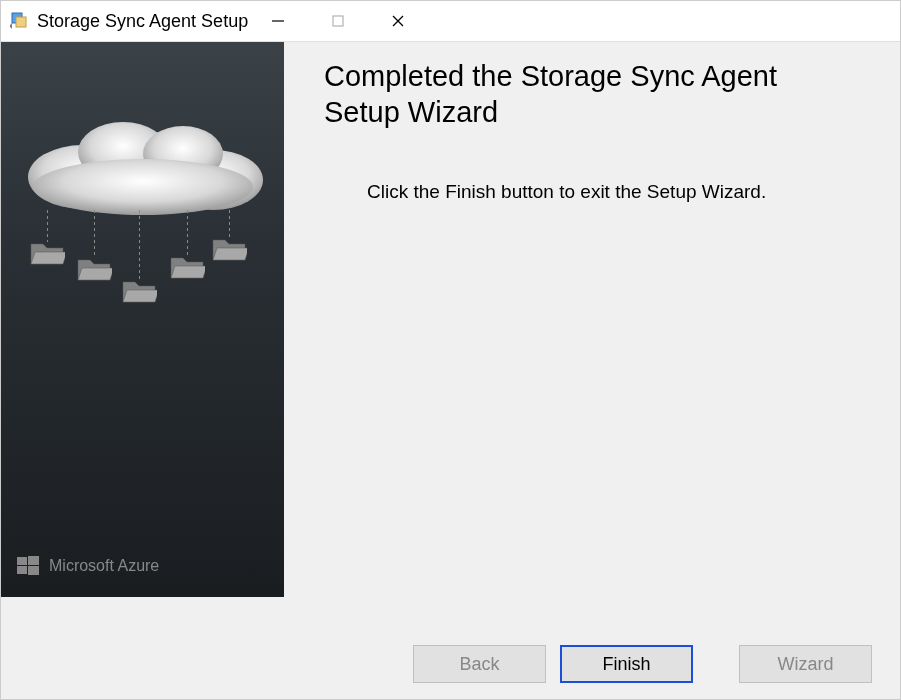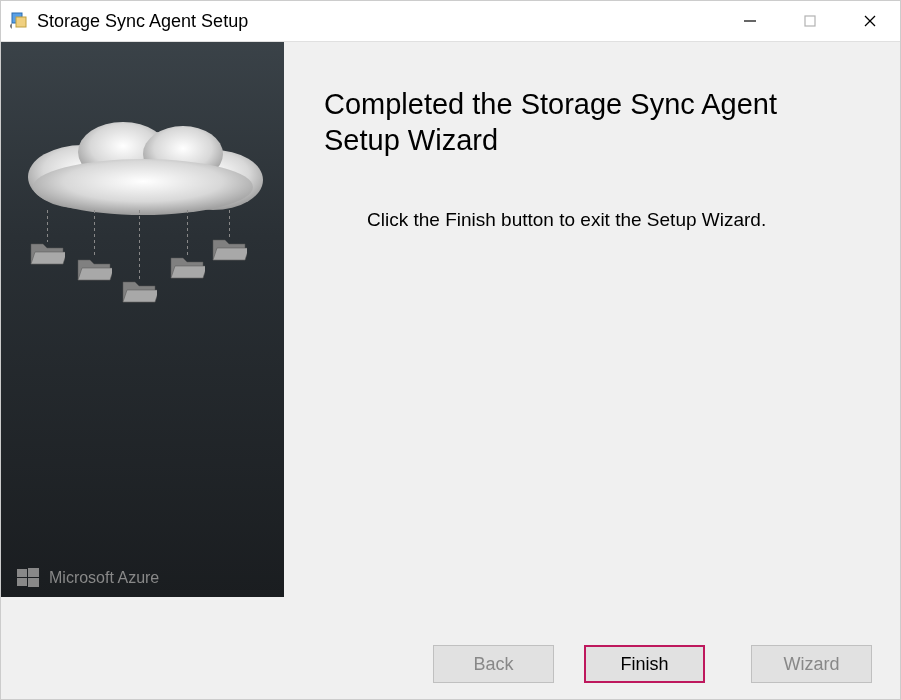--- a/index.html
+++ b/index.html
@@ -19,21 +19,20 @@
       height: 700px;
       background: #ffffff;
       display: flex;
       flex-direction: column;
       border: 1px solid #cccccc;
     }
     .titlebar {
       height: 40px;
       display: flex;
       align-items: center;
-      justify-content: space-between;
       padding: 0 0 0 8px;
       background: #ffffff;
     }
     .titlebar-left {
       display: flex;
       align-items: center;
       gap: 8px;
     }
     .title-icon {
       width: 20px;
@@ -108,38 +107,38 @@
       width: 36px;
       height: 28px;
     }
     .folder-line {
       position: absolute;
       width: 1px;
       background: repeating-linear-gradient(to bottom, #888 0, #888 3px, transparent 3px, transparent 6px);
     }
     .azure-branding {
       position: absolute;
-      bottom: 8px;
+      bottom: 20px;
       left: 16px;
       display: flex;
       align-items: center;
       gap: 10px;
       color: #888888;
     }
     .azure-logo {
       width: 22px;
       height: 22px;
     }
     .azure-text {
       font-size: 16px;
       color: #888888;
     }
     .main-content {
       flex: 1;
-      padding: 44px 40px 20px 40px;
+      padding: 16px 40px 20px 40px;
       background: #f0f0f0;
     }
     .wizard-heading {
       font-size: 29px;
       font-weight: 400;
       color: #000000;
       line-height: 1.25;
       margin-bottom: 48px;
     }
     .wizard-body {
@@ -151,37 +150,36 @@
     .button-bar {
       height: 70px;
       background: #f0f0f0;
       display: flex;
       align-items: center;
       justify-content: flex-end;
       gap: 14px;
       padding: 0 28px 0 0;
     }
     .wizard-button {
-      width: 121px;
+      width: 133px;
       height: 38px;
       background: #e1e1e1;
       border: 1px solid #c0c0c0;
       font-size: 18px;
       color: #000000;
       display: flex;
       align-items: center;
       justify-content: center;
       font-family: inherit;
     }
     .wizard-button.disabled {
       color: #888888;
     }
     .wizard-button.default {
-      border: 2px solid #be185d;
-      margin-left: 16px;
+      border: 2px solid #1d4ed8;
     }
     .cancel-gap {
       width: 18px;
     }
   </style>
 </head>
 <body>
 
 <div class="window">
   <div class="titlebar">

